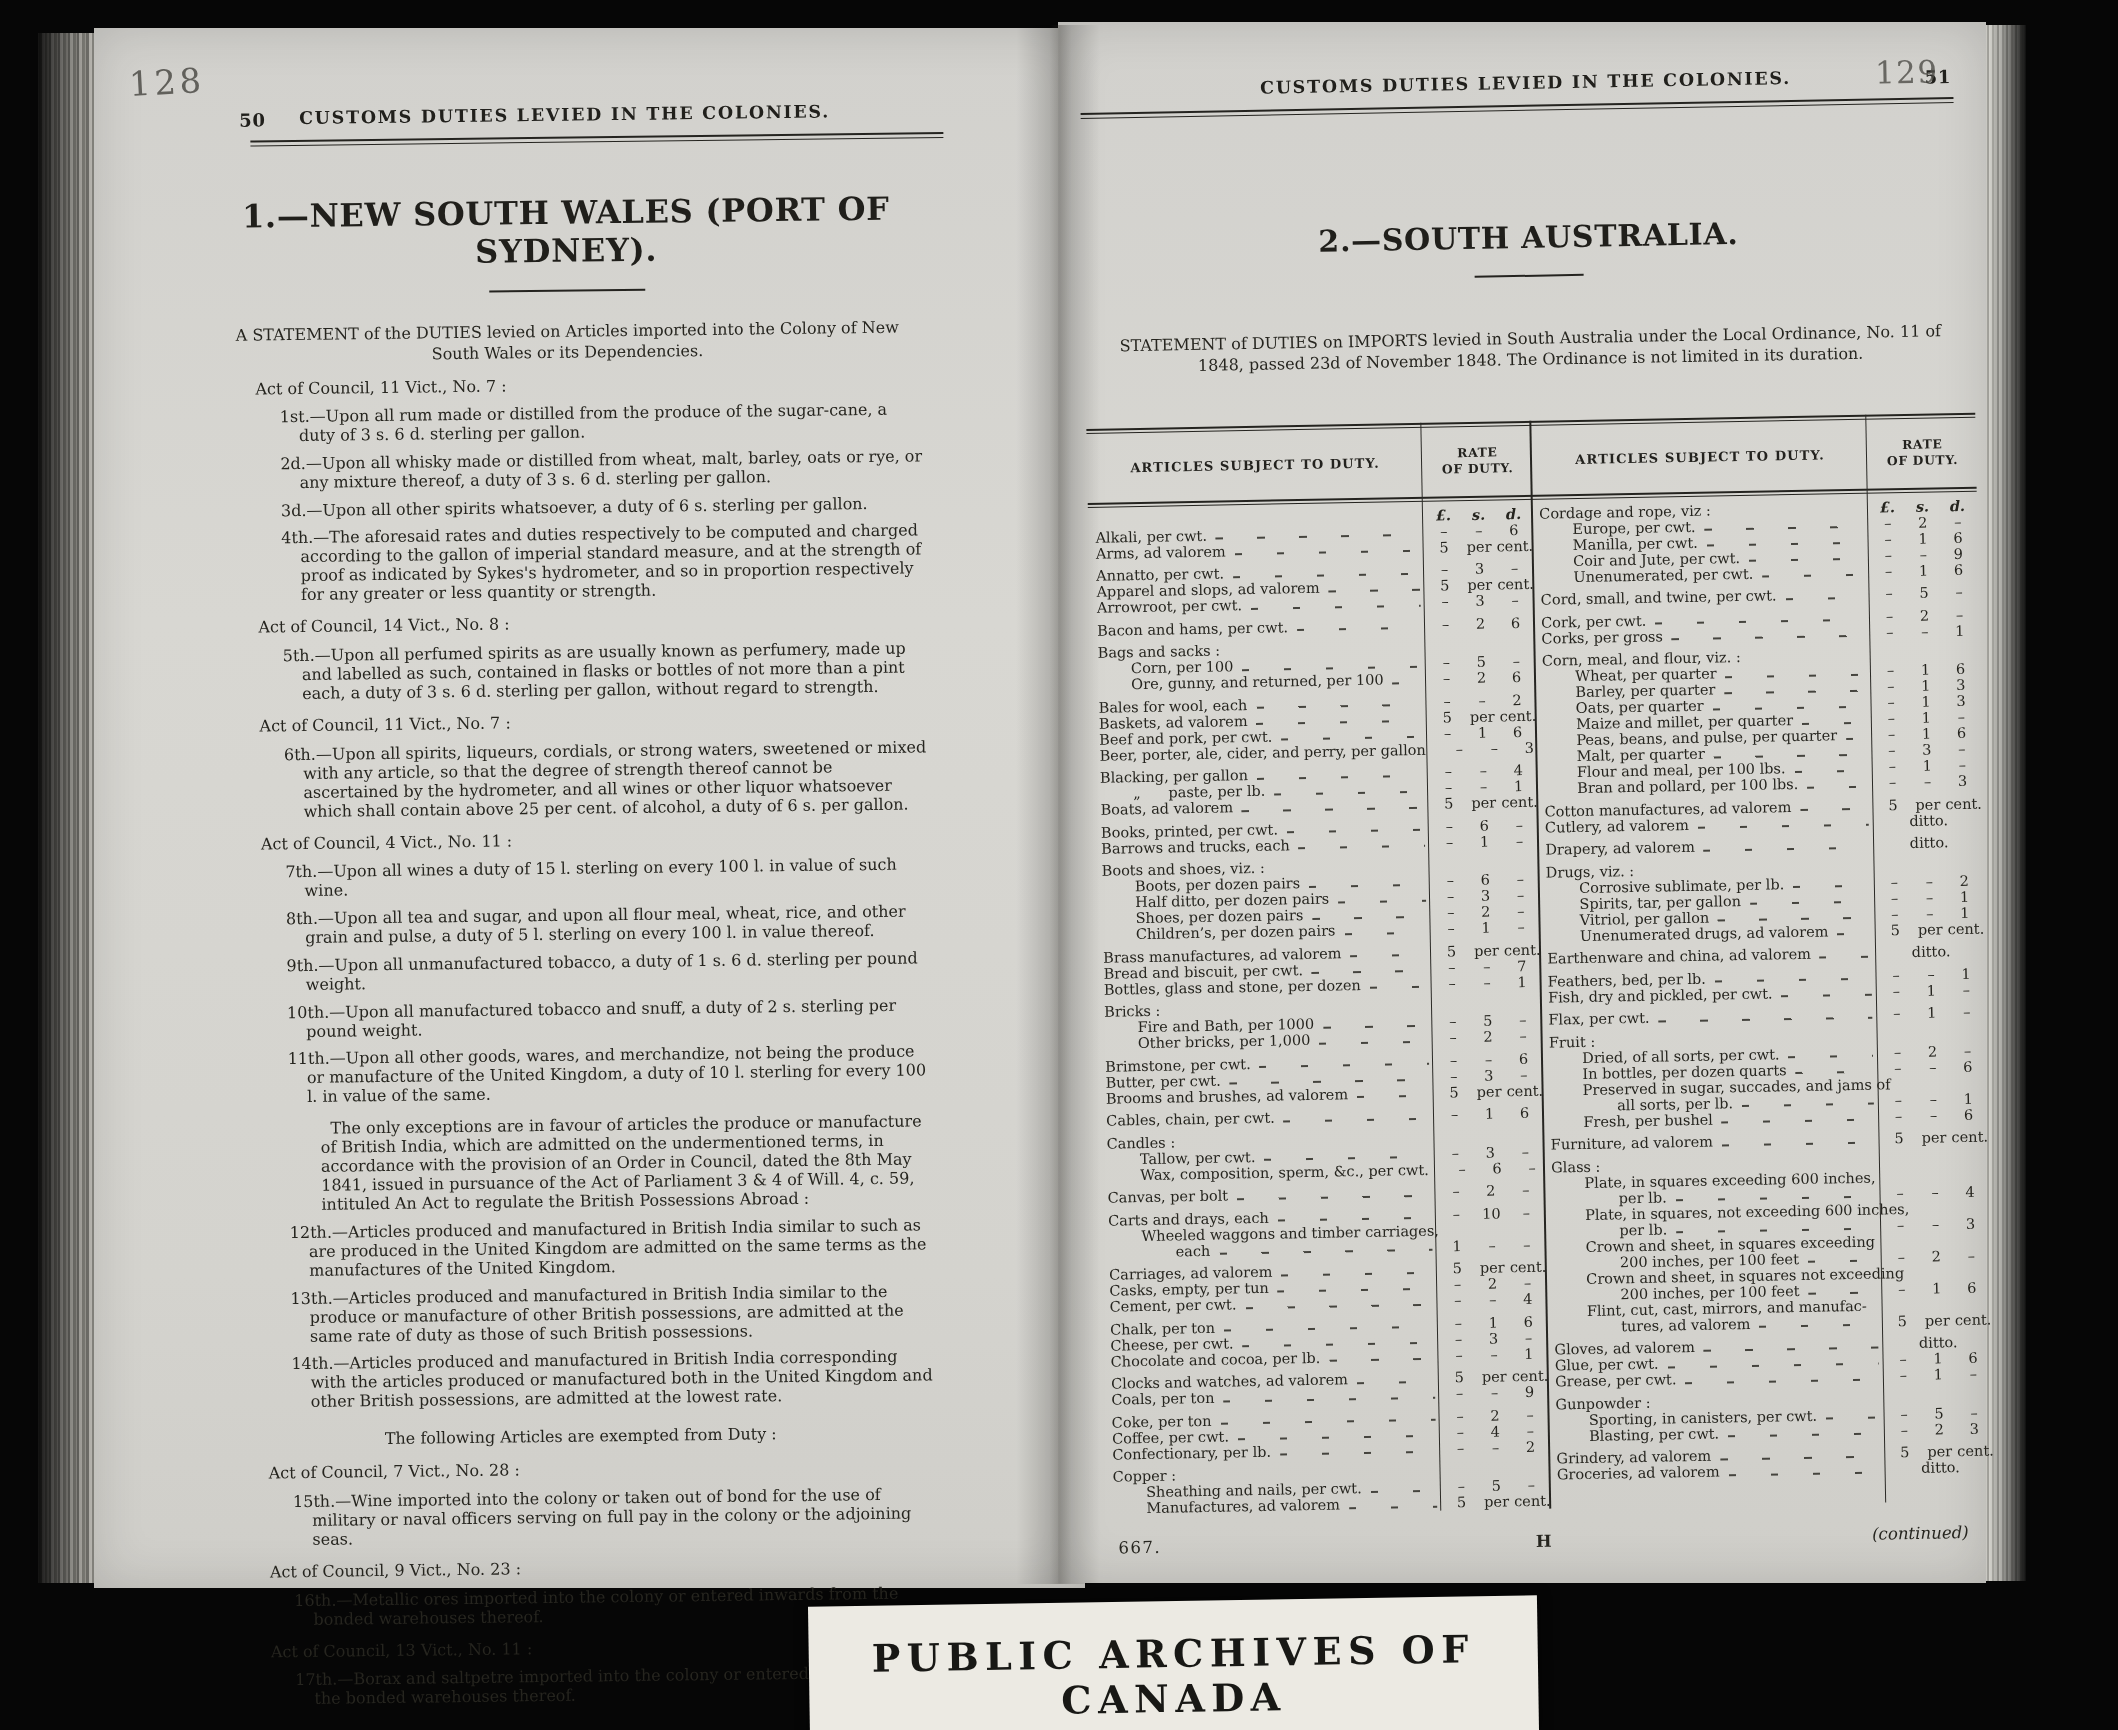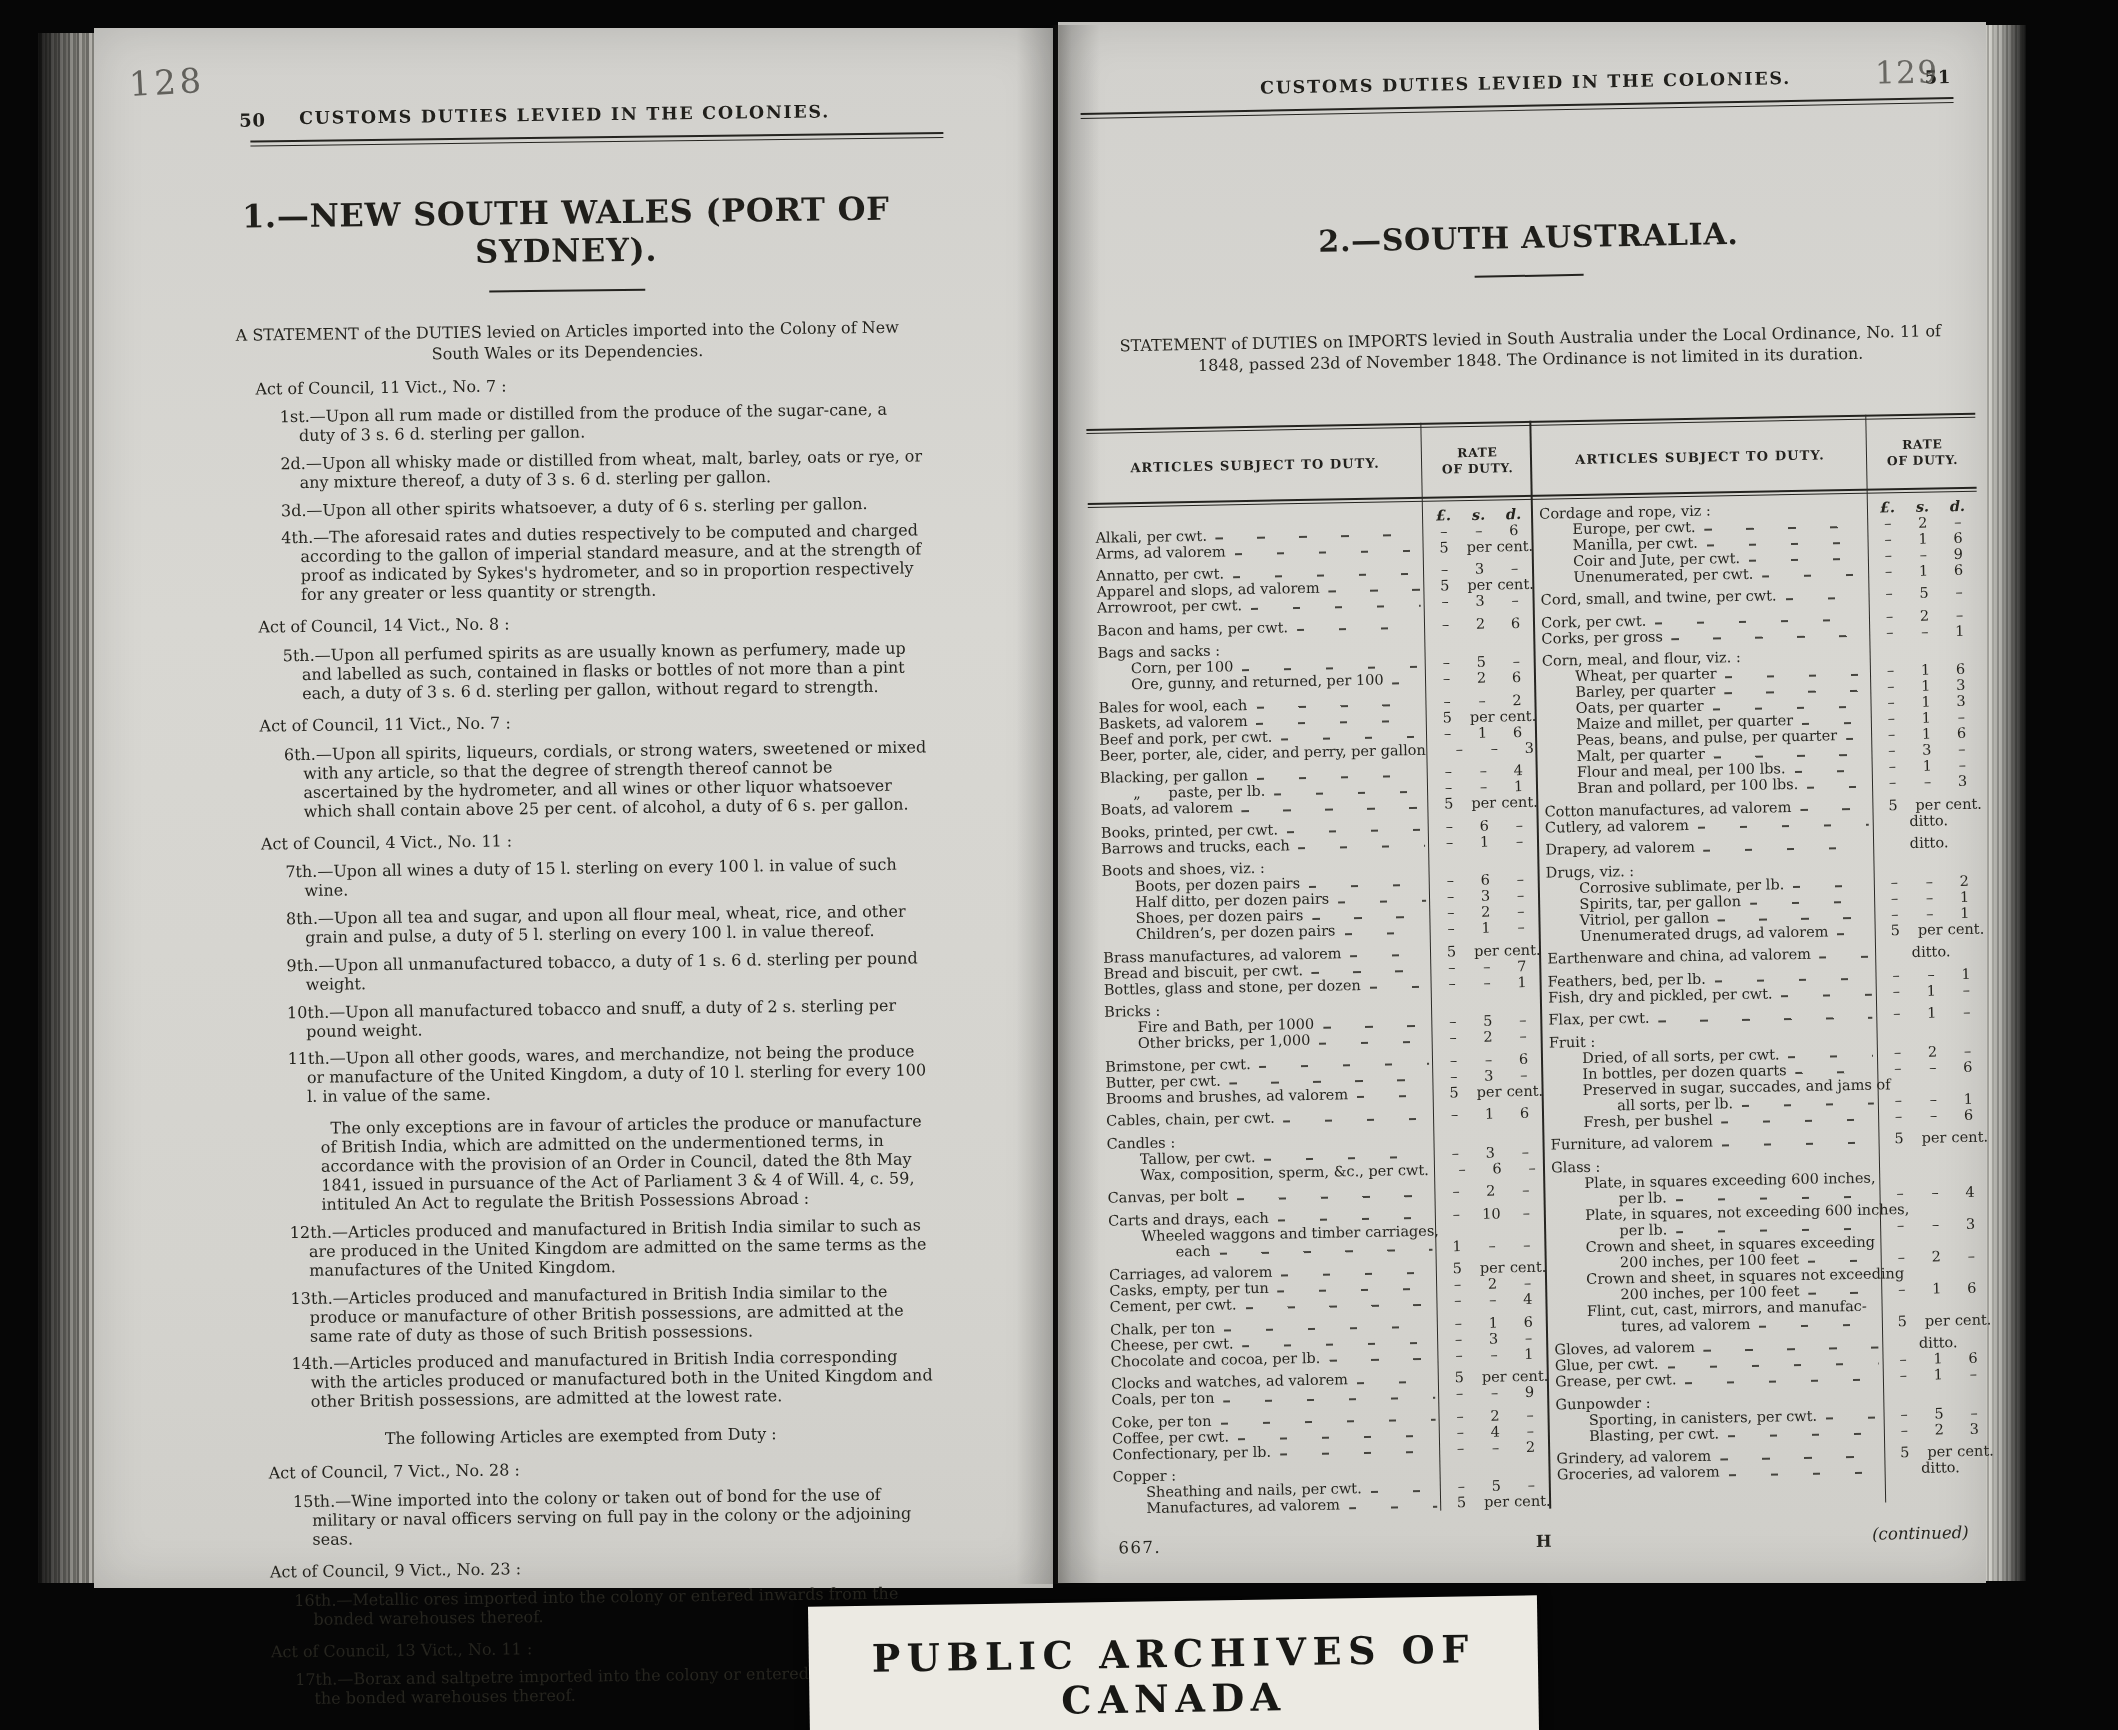--- a/index.html
+++ b/index.html
@@ -1,21 +1,21 @@
 <!DOCTYPE html>
 <html style="font-size:11.6px"><head>
 <meta charset="utf-8">
 <style>
   html,body{margin:0;padding:0;background:#000;}
   .stage{position:relative;width:2119px;height:1731px;background:#060606;overflow:hidden;
          font-family:"DejaVu Serif", serif;color:#26251f;}
   
   .page{position:absolute;background:linear-gradient(180deg,#d2d1cd,#d8d7d2 38%,#d4d3ce 80%,#cfcec9);
         box-shadow:inset 0 0 51px rgba(0,0,0,.14);}
-  .page-left{left:94px;top:27.5px;width:959px;height:1560px;}
+  .page-left{left:94px;top:27.5px;width:959px;height:1560px;padding-left:32px;}
   .page-right{left:1058px;top:22px;width:928px;height:1561px;}
   .edge-left{position:absolute;left:38px;top:33px;width:58px;height:1550px;
       background:linear-gradient(90deg,rgba(0,0,0,.88),rgba(0,0,0,.25) 55%,rgba(0,0,0,0) 92%),
       repeating-linear-gradient(90deg,#9b9993 0 1.4px,#706f6a 1.4px 3.6px,#b4b2ac 3.6px 6.5px,#81807a 6.5px 9.4px);}
   .edge-right{position:absolute;left:1985px;top:24.6px;width:41px;height:1556px;
       background:linear-gradient(270deg,rgba(0,0,0,.9),rgba(0,0,0,.2) 60%,rgba(0,0,0,0) 95%),
       repeating-linear-gradient(90deg,#c9c8c2 0 2.2px,#a3a29c 2.2px 4.3px,#d8d7d1 4.3px 7.2px,#b1b0aa 7.2px 9.4px);}
   .slip-right{position:absolute;left:1984px;top:506px;width:38px;height:311px;background:#e4e3dd;}
   .gutter{position:absolute;left:1016px;top:24.6px;width:84px;height:1559px;
       background:linear-gradient(90deg,rgba(0,0,0,0),rgba(0,0,0,.16) 40%,rgba(40,38,34,.34) 52%,rgba(0,0,0,.14) 66%,rgba(0,0,0,0));}

